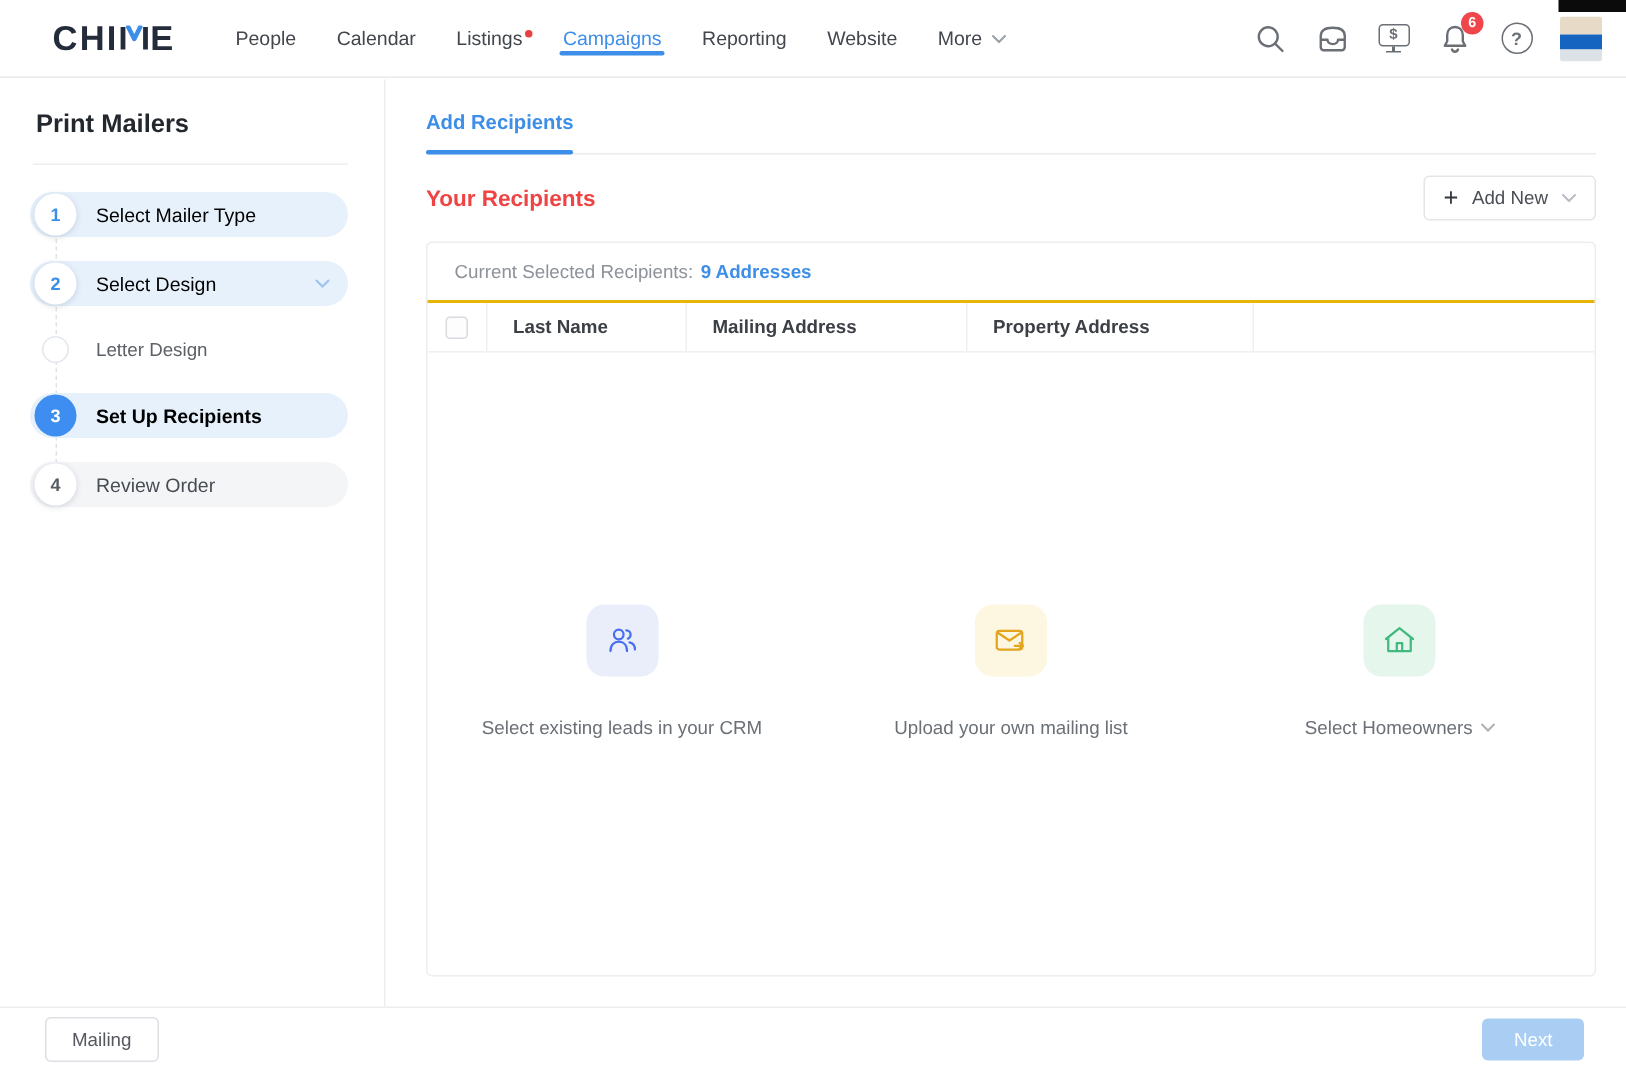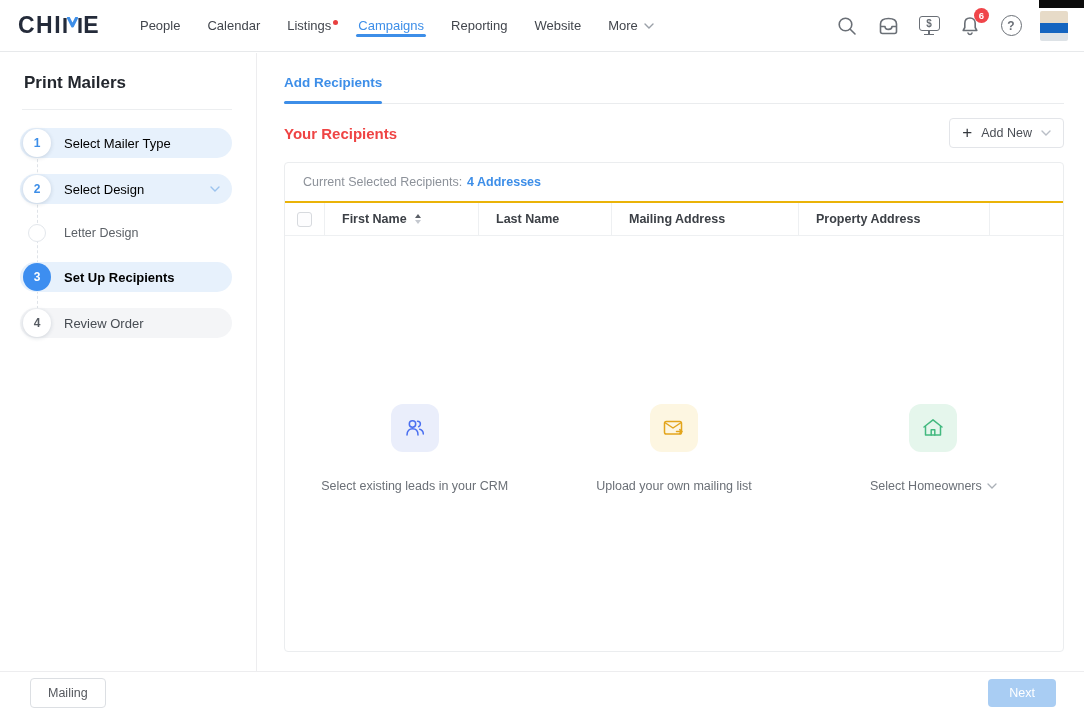--- a/index.html
+++ b/index.html
@@ -1,21 +1,21 @@
 <!DOCTYPE html>
 <html><head>
 <meta charset="utf-8">
 <style>
   * { margin:0; padding:0; box-sizing:border-box; }
   html,body { width:1084px; height:714px; background:#fff; font-family:"Liberation Sans", sans-serif; overflow:hidden; }
   .page { position:relative; width:1084px; height:714px; background:#fff; }
 
   
   .navbar { position:absolute; top:0; left:0; right:0; height:52px; background:#fff;
-            border-bottom:1px solid #e7e9eb; display:flex; align-items:center; padding:0 16px 0 18px; }
+            border-bottom:1px solid #e7e9eb; display:flex; align-items:center; padding:0 16px 0 35px; }
   .logo { display:flex; align-items:center; font-weight:bold; font-size:23px; letter-spacing:1.5px;
           color:#242b3a; margin-right:40px; }
   .logo svg { margin:0 1px; }
   .nav-items { display:flex; align-items:center; gap:27px; height:52px; }
   .nav-item { position:relative; height:40px; display:flex; align-items:center; font-size:13px;
               color:#42464d; cursor:pointer; }
   .nav-item .dot { position:absolute; top:14px; right:-7px; width:5px; height:5px; border-radius:50%;
                    background:#e8403f; }
   .nav-item.active { color:#3d8ee8; }
   .nav-item.active::after { content:""; position:absolute; left:-2px; right:-2px; bottom:9px; height:3px;
@@ -254,33 +254,26 @@
         <span class="add-new-label">Add New</span>
         <svg width="10" height="6" viewBox="0 0 10 6">
           <path d="M1 1 L5 5 L9 1" stroke="#b9bec6" stroke-width="1.4" fill="none" stroke-linecap="round"></path>
         </svg>
       </button>
     </div>
 
     <div class="table-card">
       <div class="info-row">
         <span class="info-label">Current Selected Recipients:</span>
-        <span class="info-value">4 Addresses</span>
+        <span class="info-value">9 Addresses</span>
       </div>
 
       <div class="thead">
         <div class="th check">
           <div class="checkbox"></div>
-        </div>
-        <div class="th c1">
-          <span>First Name</span>
-          <span class="sort">
-            <span class="up"></span>
-            <span class="down"></span>
-          </span>
         </div>
         <div class="th c2">
           <span>Last Name</span>
         </div>
         <div class="th c3">
           <span>Mailing Address</span>
         </div>
         <div class="th c4">
           <span>Property Address</span>
         </div>

